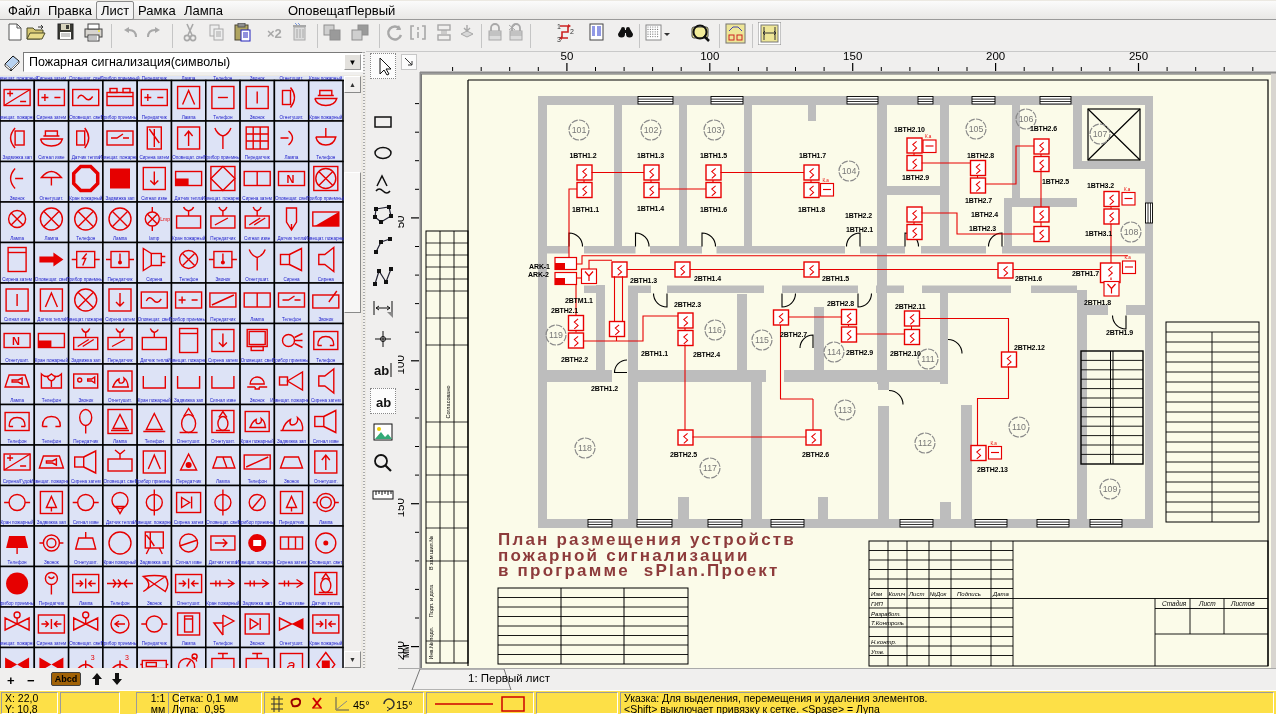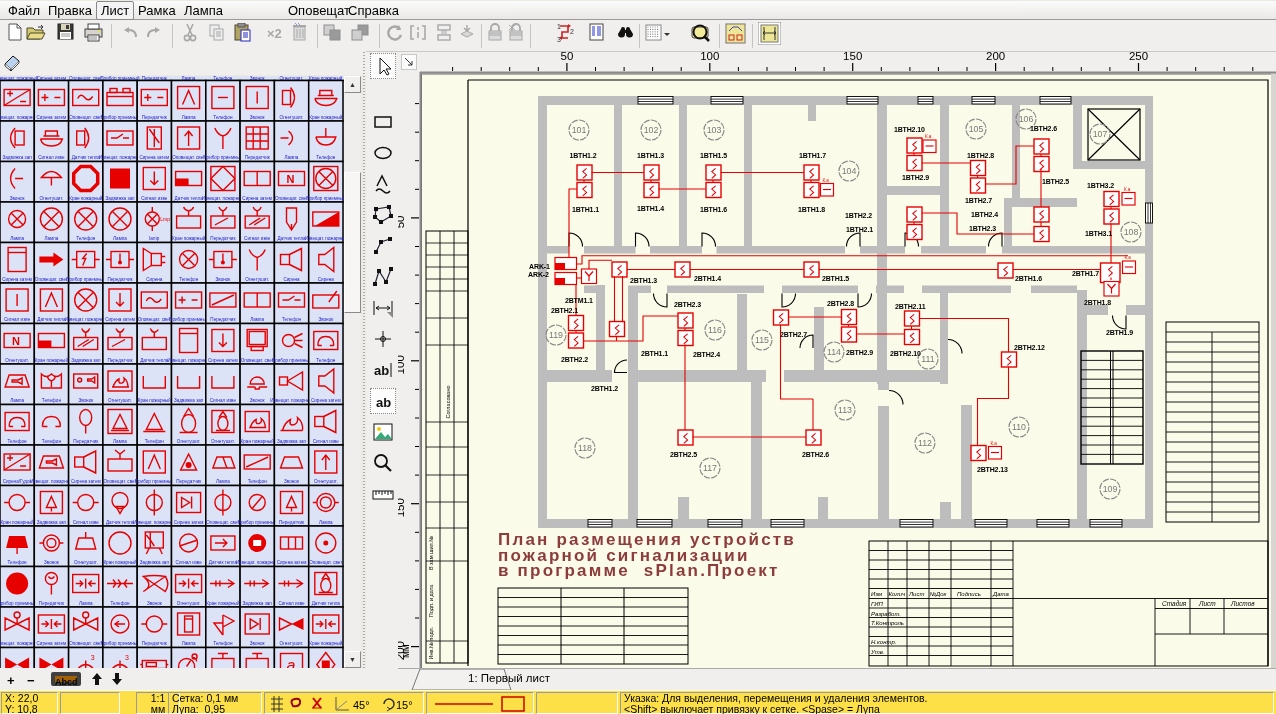--- a/index.html
+++ b/index.html
@@ -36,21 +36,21 @@
 #canvas{position:absolute;left:398px;top:52px;width:878px;height:616px;background:#f0efee;}
 </style></head><body>
 <div id="menubar">
     <span style="left:8px;">Файл</span>
     <span style="left:48px;">Правка</span>
     <span style="left:96px;top:0px;border:1px solid #8a8a8a;border-radius:2px;padding:1px 4px;background:#f3f3f3;">Лист</span>
     <span style="left:138px;">Рамка</span>
     <span style="left:184px;">Лампа</span>
     <span style="left:237px;margin-top:24px;">Опции</span>
     <span style="left:288px;">Оповещат</span>
-    <span style="left:348px;">Справка</span>
+    <span style="left:348px;">Первый</span>
   </div>
 <div id="toolbar">
     <svg class="abs" style="left:6px;top:3px;" width="18" height="18" viewBox="0 0 18 18">
       <path d="M3,1 h8 l4,4 v12 h-12 z" fill="#fff" stroke="#555"></path>
       <path d="M11,1 v4 h4" fill="none" stroke="#555"></path>
     </svg>
     <svg class="abs" style="left:26px;top:3px;" width="21" height="18" viewBox="0 0 21 18">
       <path d="M1,16 L1,5 h6 l2,2 h8 v3 l-3,6 z" fill="#d6c873" stroke="#4a4a2a"></path>
       <path d="M4,10 h15 l-3,6 h-15 z" fill="#e8dc8a" stroke="#4a4a2a"></path>
       <path d="M12,4 h5 M15,2 l2,2 -2,2" stroke="#333" fill="none"></path>
@@ -206,20 +206,24 @@
       <rect x="0" y="0" width="23" height="23" fill="#fff" stroke="#888"></rect>
       <rect x="3" y="3" width="17" height="17" fill="#eee697" stroke="#777"></rect>
       <path d="M5,11 h13 M5,11 l2,-2 M5,11 l2,2 M18,11 l-2,-2 M18,11 l-2,2 M6,5 v13 M17,5 v13" stroke="#333" fill="none"></path>
     </svg>
   </div>
 <div id="ddrow">
     <svg class="abs" style="left:3px;top:2px;" width="18" height="18" viewBox="0 0 18 18">
       <path d="M2,11 L10,3 L16,8 L8,16 z" fill="#b8d2f0" stroke="#111"></path>
       <path d="M8,16 l0,2 L2,13 l0,-2 M16,8 l0,2 L8,18 l0,-2" fill="#fff" stroke="#111" stroke-width="0.8"></path>
     </svg>
+    <div id="combo">
+      <div class="t">Пожарная сигнализация(символы)</div>
+      <div id="combobtn">▼</div>
+    </div>
   </div>
 <svg id="panelgrid" width="344" height="592" viewBox="0 0 344 592" stroke-width="1.4">
     <defs>
       <g id="s1">
         <rect x="2" y="7" width="26" height="16" fill="none" stroke="#e60000"></rect>
         <path d="M2,23 L28,7" stroke="#e60000" fill="none"></path>
         <path d="M5,11 h6 M8,8 v6 M18,19 h6" stroke="#e60000"></path>
       </g>
       <g id="s2">
         <rect x="2" y="7" width="26" height="16" fill="none" stroke="#e60000"></rect>
@@ -1151,21 +1155,21 @@
         <path d="M14,14 l6,6" stroke="#111" stroke-width="2.2"></path>
       </svg></div>
     <div class="tbtn" style="top:429px;"><svg width="24" height="24" viewBox="0 0 24 24" style="margin:1px;">
         <rect x="2" y="9" width="20" height="8" fill="#fff" stroke="#111"></rect>
         <path d="M5,9 v4 M8,9 v3 M11,9 v4 M14,9 v3 M17,9 v4 M20,9 v3" stroke="#111"></path>
       </svg></div>
   </div>
 <div id="ptabrow">
     <div class="abs" style="left:7px;top:5px;font-size:13px;font-weight:bold;">+</div>
     <div class="abs" style="left:27px;top:5px;font-size:13px;font-weight:bold;">−</div>
-    <div class="abs" style="left:51px;top:4px;width:30px;height:14px;border:4px solid #404040;border-radius:2px;background:#a16207;font-size:9px;text-align:center;line-height:13px;font-weight:bold;">Abcd</div>
+    <div class="abs" style="left:51px;top:4px;width:30px;height:14px;border:1px solid #404040;border-radius:2px;background:#a16207;font-size:9px;text-align:center;line-height:13px;font-weight:bold;">Abcd</div>
     <svg class="abs" style="left:90px;top:4px;" width="14" height="14" viewBox="0 0 14 14">
       <path d="M7,1 L12,7 H9 V13 H5 V7 H2 z" fill="#111"></path>
     </svg>
     <svg class="abs" style="left:110px;top:4px;" width="14" height="14" viewBox="0 0 14 14">
       <path d="M7,13 L12,7 H9 V1 H5 V7 H2 z" fill="#111"></path>
     </svg>
   </div>
 <div id="tabrow">
     <svg class="abs" style="left:12px;top:0px;" width="104" height="22" viewBox="0 0 104 22">
       <path d="M10,0 L2,21 H101 L94,0 z" fill="#f2f1f0" stroke="#777" stroke-width="1"></path>

